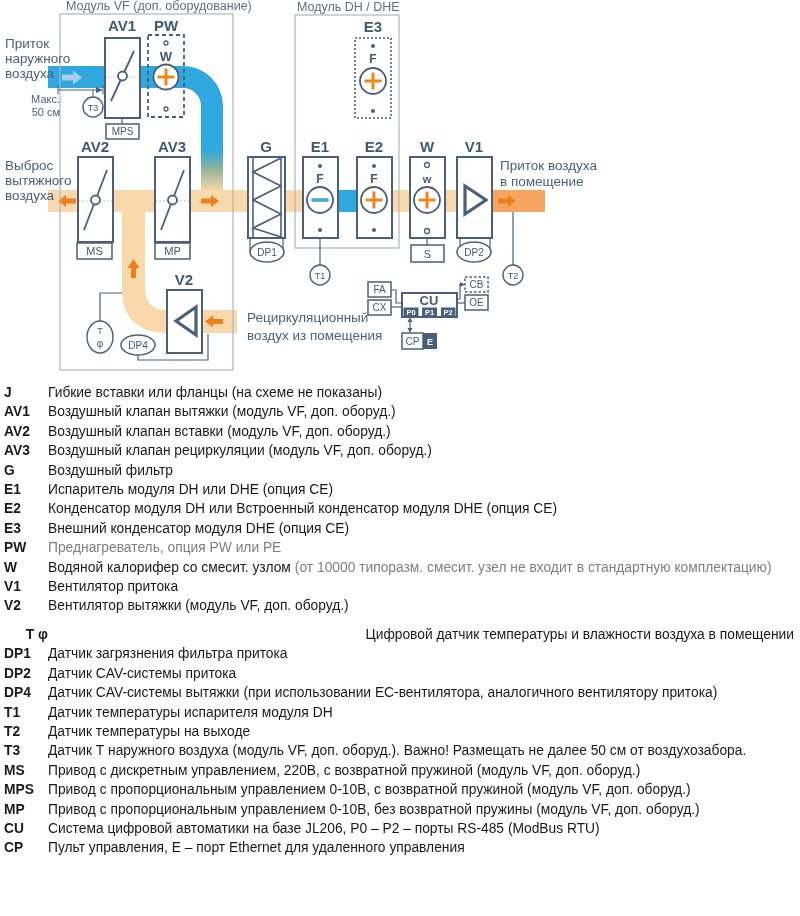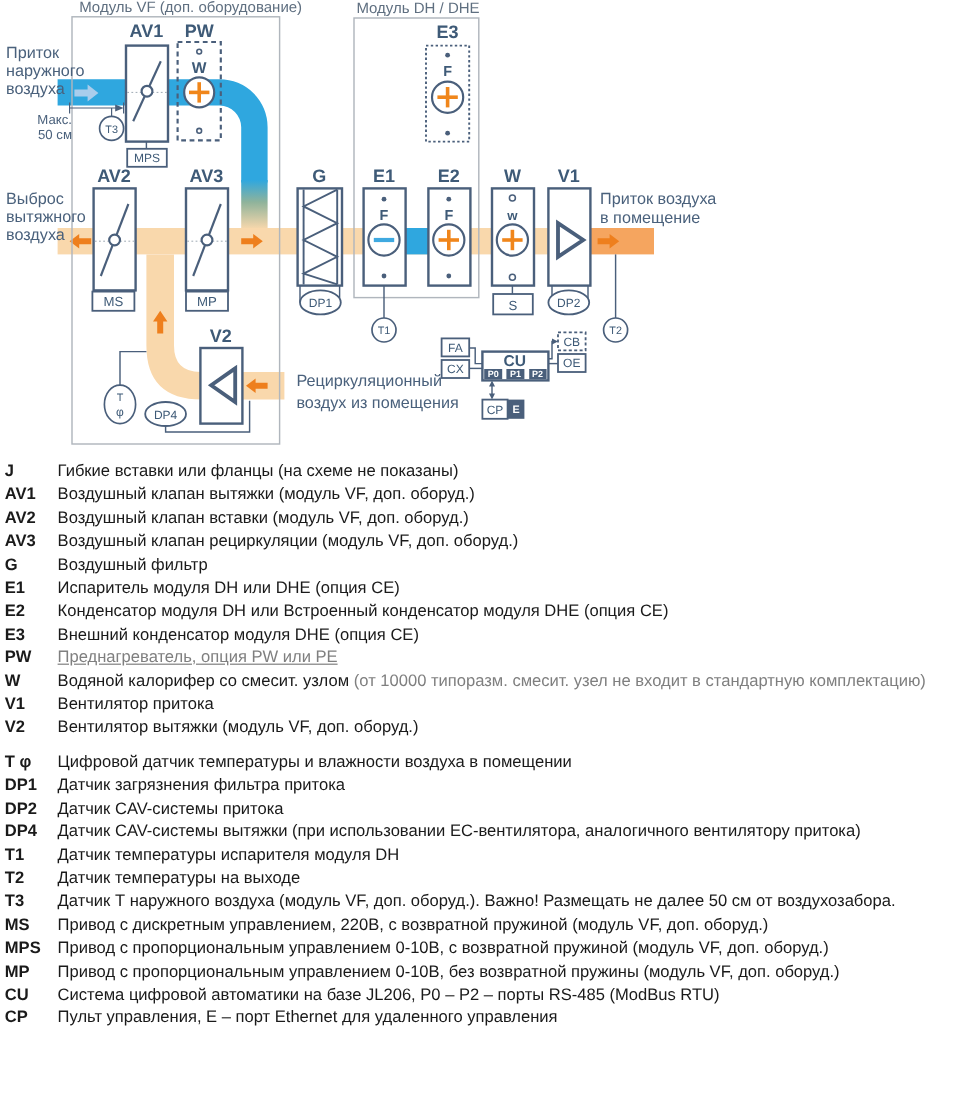--- a/index.html
+++ b/index.html
@@ -14,26 +14,26 @@
   .small-label{font-size:11px;fill:#3e5a77;}
   .tiny-label{font-size:10px;fill:#3e5a77;}
   .sensor-label{font-size:9px;fill:#3e5a77;}
   .inner-letter{font-size:12px;font-weight:bold;fill:#3e5a77;}
   .port-label{font-size:7.5px;font-weight:bold;fill:#ffffff;}
   .cu-label{font-size:13px;font-weight:bold;fill:#3e5a77;}
   .dim-label{font-size:11px;fill:#4a617c;}
   
   .legend{padding:3px 6px 0 4px;}
   .legend-row{display:flex;align-items:flex-start;font-size:13.8px;line-height:19.4px;}
-  .legend-row.gap-before{margin-top:9px;}
+  .legend-row.gap-before{margin-top:9px;text-align:right;}
   .lk{flex:0 0 44px;font-weight:bold;white-space:nowrap;}
   .ld{flex:1;}
   .ld-gray{color:#7f7f7f;margin-left:4px;}
   .ld-gray:empty{margin-left:0;}
-  .ld-main:empty + .ld-gray{margin-left:0;text-decoration:underline;}
+  .ld-main:empty + .ld-gray{margin-left:0;}
 </style>
 </head>
 <body>
 
 <div class="page">
 
   <svg class="diagram" viewBox="0 0 800 380">
     <defs>
       <linearGradient id="blueToOrange" x1="0" y1="0" x2="0" y2="1">
         <stop offset="0" stop-color="#2FA7DF"></stop>

